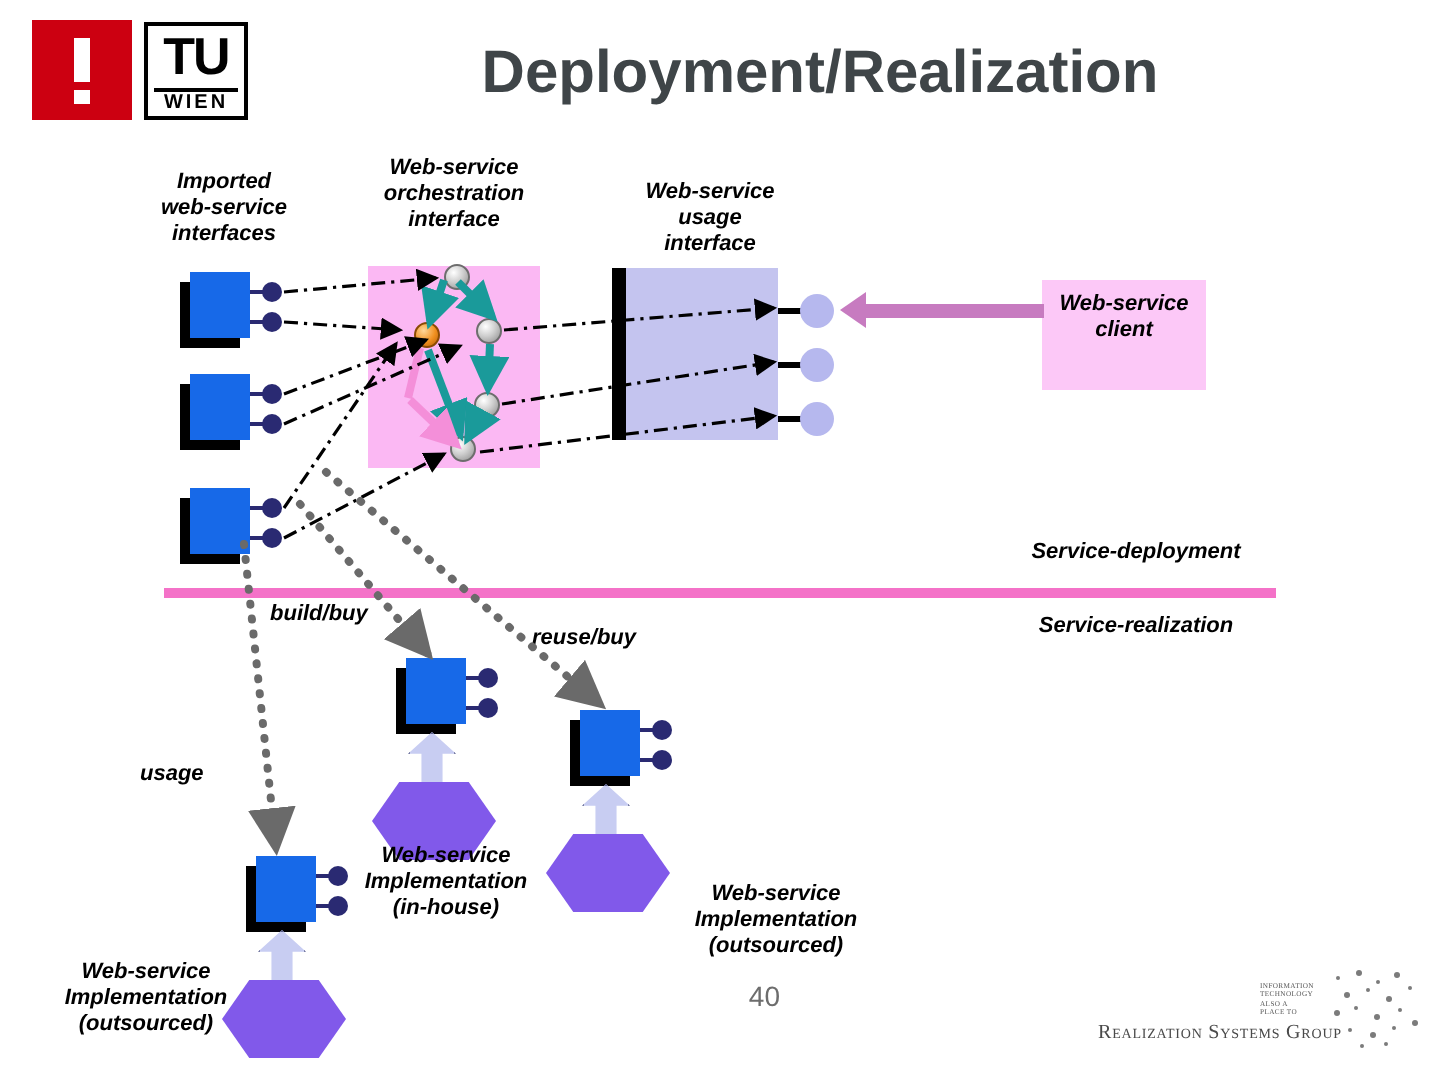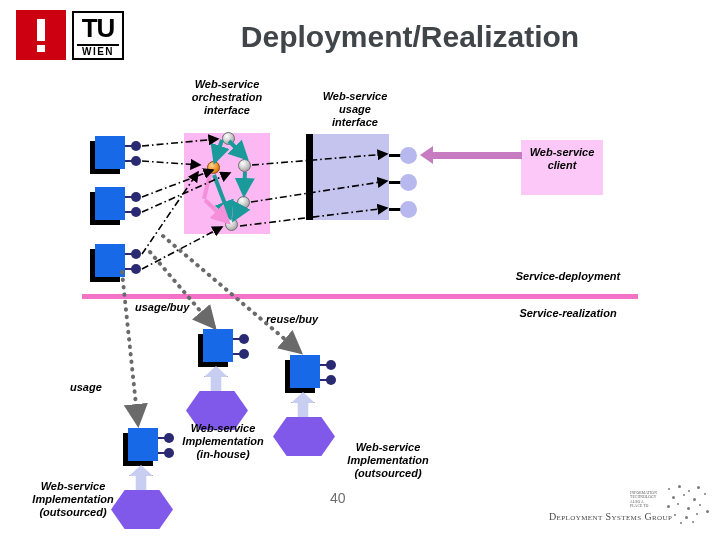--- a/index.html
+++ b/index.html
@@ -215,21 +215,21 @@
     left: 0; top: 0;
     width: 720px; height: 540px;
     pointer-events: none;
   }
   
   #pagenum {
     position: absolute;
     left: 330px;
     top: 490px;
     width: 60px;
-    text-align: left;
+    text-align: right;
     font-family: "Liberation Sans", sans-serif;
     font-size: 14px;
     color: #6d6d6d;
   }
   
   #vitalab {
     position: absolute;
     left: 548px;
     top: 488px;
     width: 160px;
@@ -296,20 +296,23 @@
     </div>
   </div>
 
   <div class="zone-orch" style="left:184px; top:133px; width:86px; height:101px;"></div>
 
   <div class="zone-usage" style="left:313px; top:134px; width:76px; height:86px;"></div>
   <div class="iface-bar" style="left:306px; top:134px; width:7px; height:86px;"></div>
 
   <div class="zone-client" style="left:521px; top:140px; width:82px; height:55px;"></div>
 
+  <div class="lbl" style="left:62px; top:85px; width:100px;">Imported
+web-service
+interfaces</div>
 
   <div class="lbl" style="left:177px; top:78px; width:100px;">Web-service
 orchestration
 interface</div>
 
   <div class="lbl" style="left:305px; top:90px; width:100px;">Web-service
 usage
 interface</div>
 
   <div class="lbl" style="left:522px; top:146px; width:80px;">Web-service
@@ -356,21 +359,21 @@
   <div class="node orange" style="left:207px; top:161px;"></div>
   <div class="node" style="left:238px; top:159px;"></div>
   <div class="node" style="left:237px; top:196px;"></div>
   <div class="node" style="left:225px; top:218px;"></div>
 
   <div id="divider" style="left:82px; top:294px; width:556px; height:5px;"></div>
 
   <div class="lbl" style="left:478px; top:270px; width:180px;">Service-deployment</div>
   <div class="lbl" style="left:478px; top:307px; width:180px;">Service-realization</div>
 
-  <div class="lbl" style="left:135px; top:301px; width:70px; text-align:left;">usage/buy</div>
+  <div class="lbl" style="left:135px; top:301px; width:70px; text-align:left;">build/buy</div>
   <div class="lbl" style="left:248px; top:313px; width:70px; text-align:right;">reuse/buy</div>
   <div class="lbl" style="left:70px; top:381px; width:44px; text-align:left;">usage</div>
 
   <div class="comp" style="left:198px; top:329px; width:30px; height:33px;">
     <div class="shadow"></div>
     <div class="body"></div>
   </div>
   <div class="port-stem" style="left:233px; top:338px; width:8px;"></div>
   <div class="port" style="left:239px; top:334px;"></div>
   <div class="port-stem" style="left:233px; top:353px; width:8px;"></div>
@@ -460,21 +463,21 @@
     </g>
   </svg>
 
   <div id="pagenum">40</div>
 
   <div id="vitalab">
     <div class="vl-tag" style="white-space:pre-line;">INFORMATION
 TECHNOLOGY
 ALSO A
 PLACE TO</div>
-    <div class="vl-sub">Deployment Systems Group</div>
+    <div class="vl-sub">Realization Systems Group</div>
     <div class="vl-dots">
       <span style="left:2px;  top:4px;  width:2px; height:2px;"></span>
       <span style="left:12px; top:1px;  width:3px; height:3px;"></span>
       <span style="left:22px; top:6px;  width:2px; height:2px;"></span>
       <span style="left:31px; top:2px;  width:3px; height:3px;"></span>
       <span style="left:6px;  top:12px; width:3px; height:3px;"></span>
       <span style="left:17px; top:10px; width:2px; height:2px;"></span>
       <span style="left:27px; top:14px; width:3px; height:3px;"></span>
       <span style="left:38px; top:9px;  width:2px; height:2px;"></span>
       <span style="left:1px;  top:21px; width:3px; height:3px;"></span>

